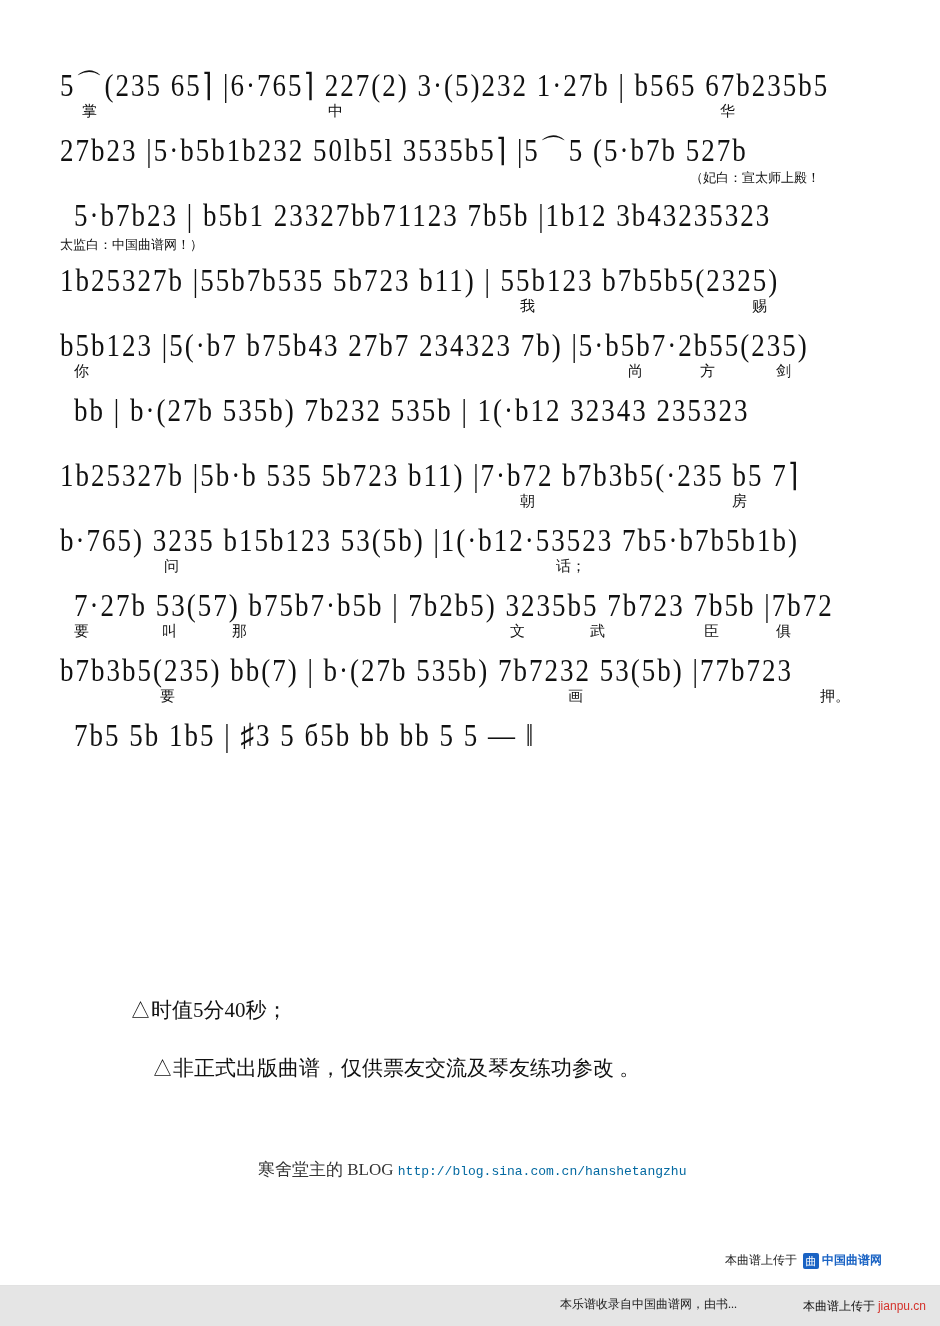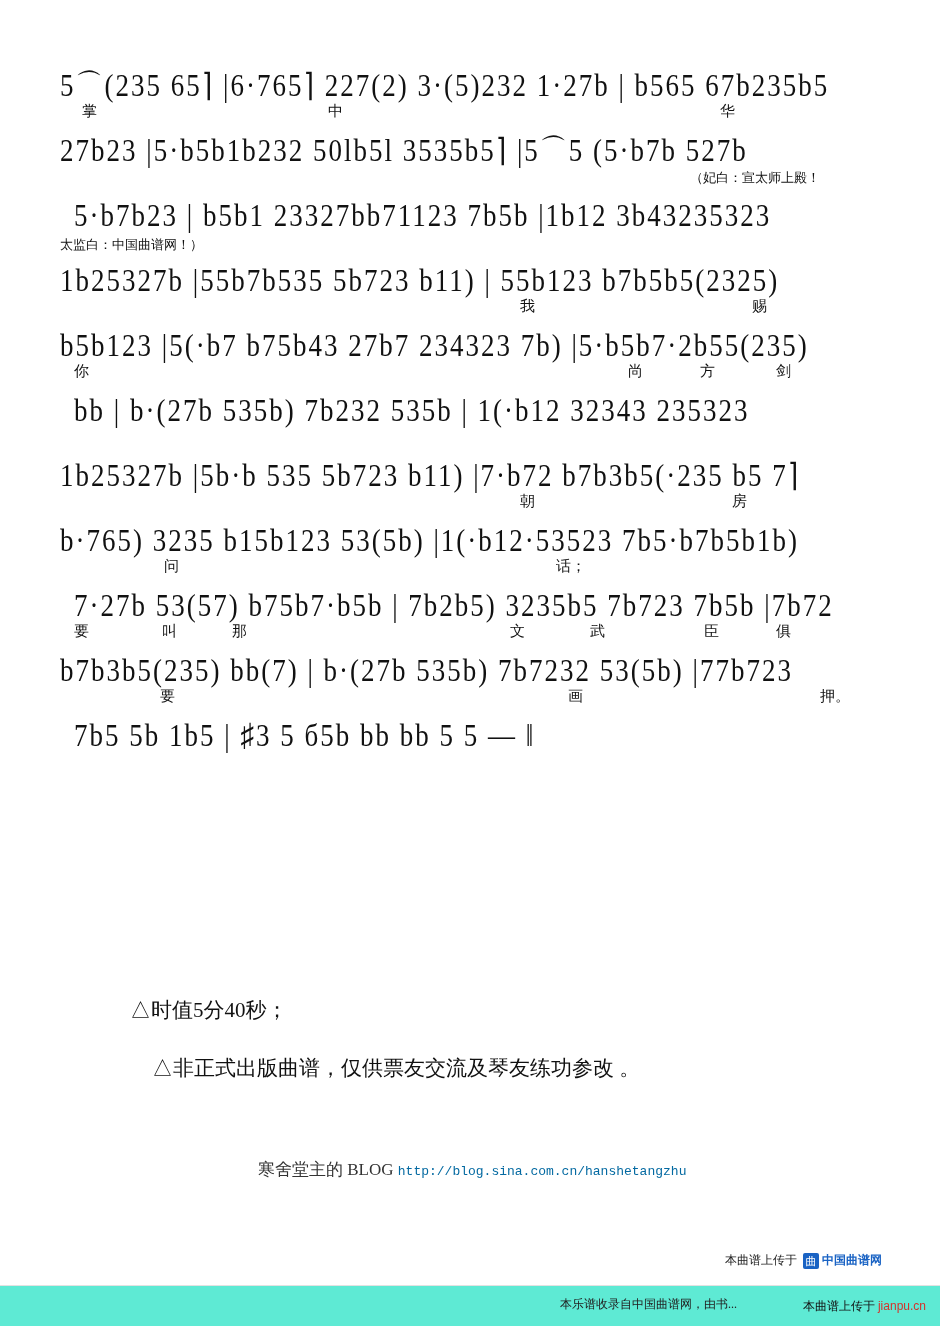--- a/index.html
+++ b/index.html
@@ -134,21 +134,21 @@
     font-size: 12px;
     font-weight: bold;
   }
 
   .bottom-strip {
     position: absolute;
     left: 0;
     bottom: 0;
     width: 940px;
     height: 40px;
-    background: #5eead4;
+    background: #e5e5e5;
     border-top: 1px solid #e2e2e2;
   }
   .strip-text {
     position: absolute;
     left: 560px;
     top: 10px;
     font-size: 12px;
     color: #222;
     white-space: nowrap;
   }

